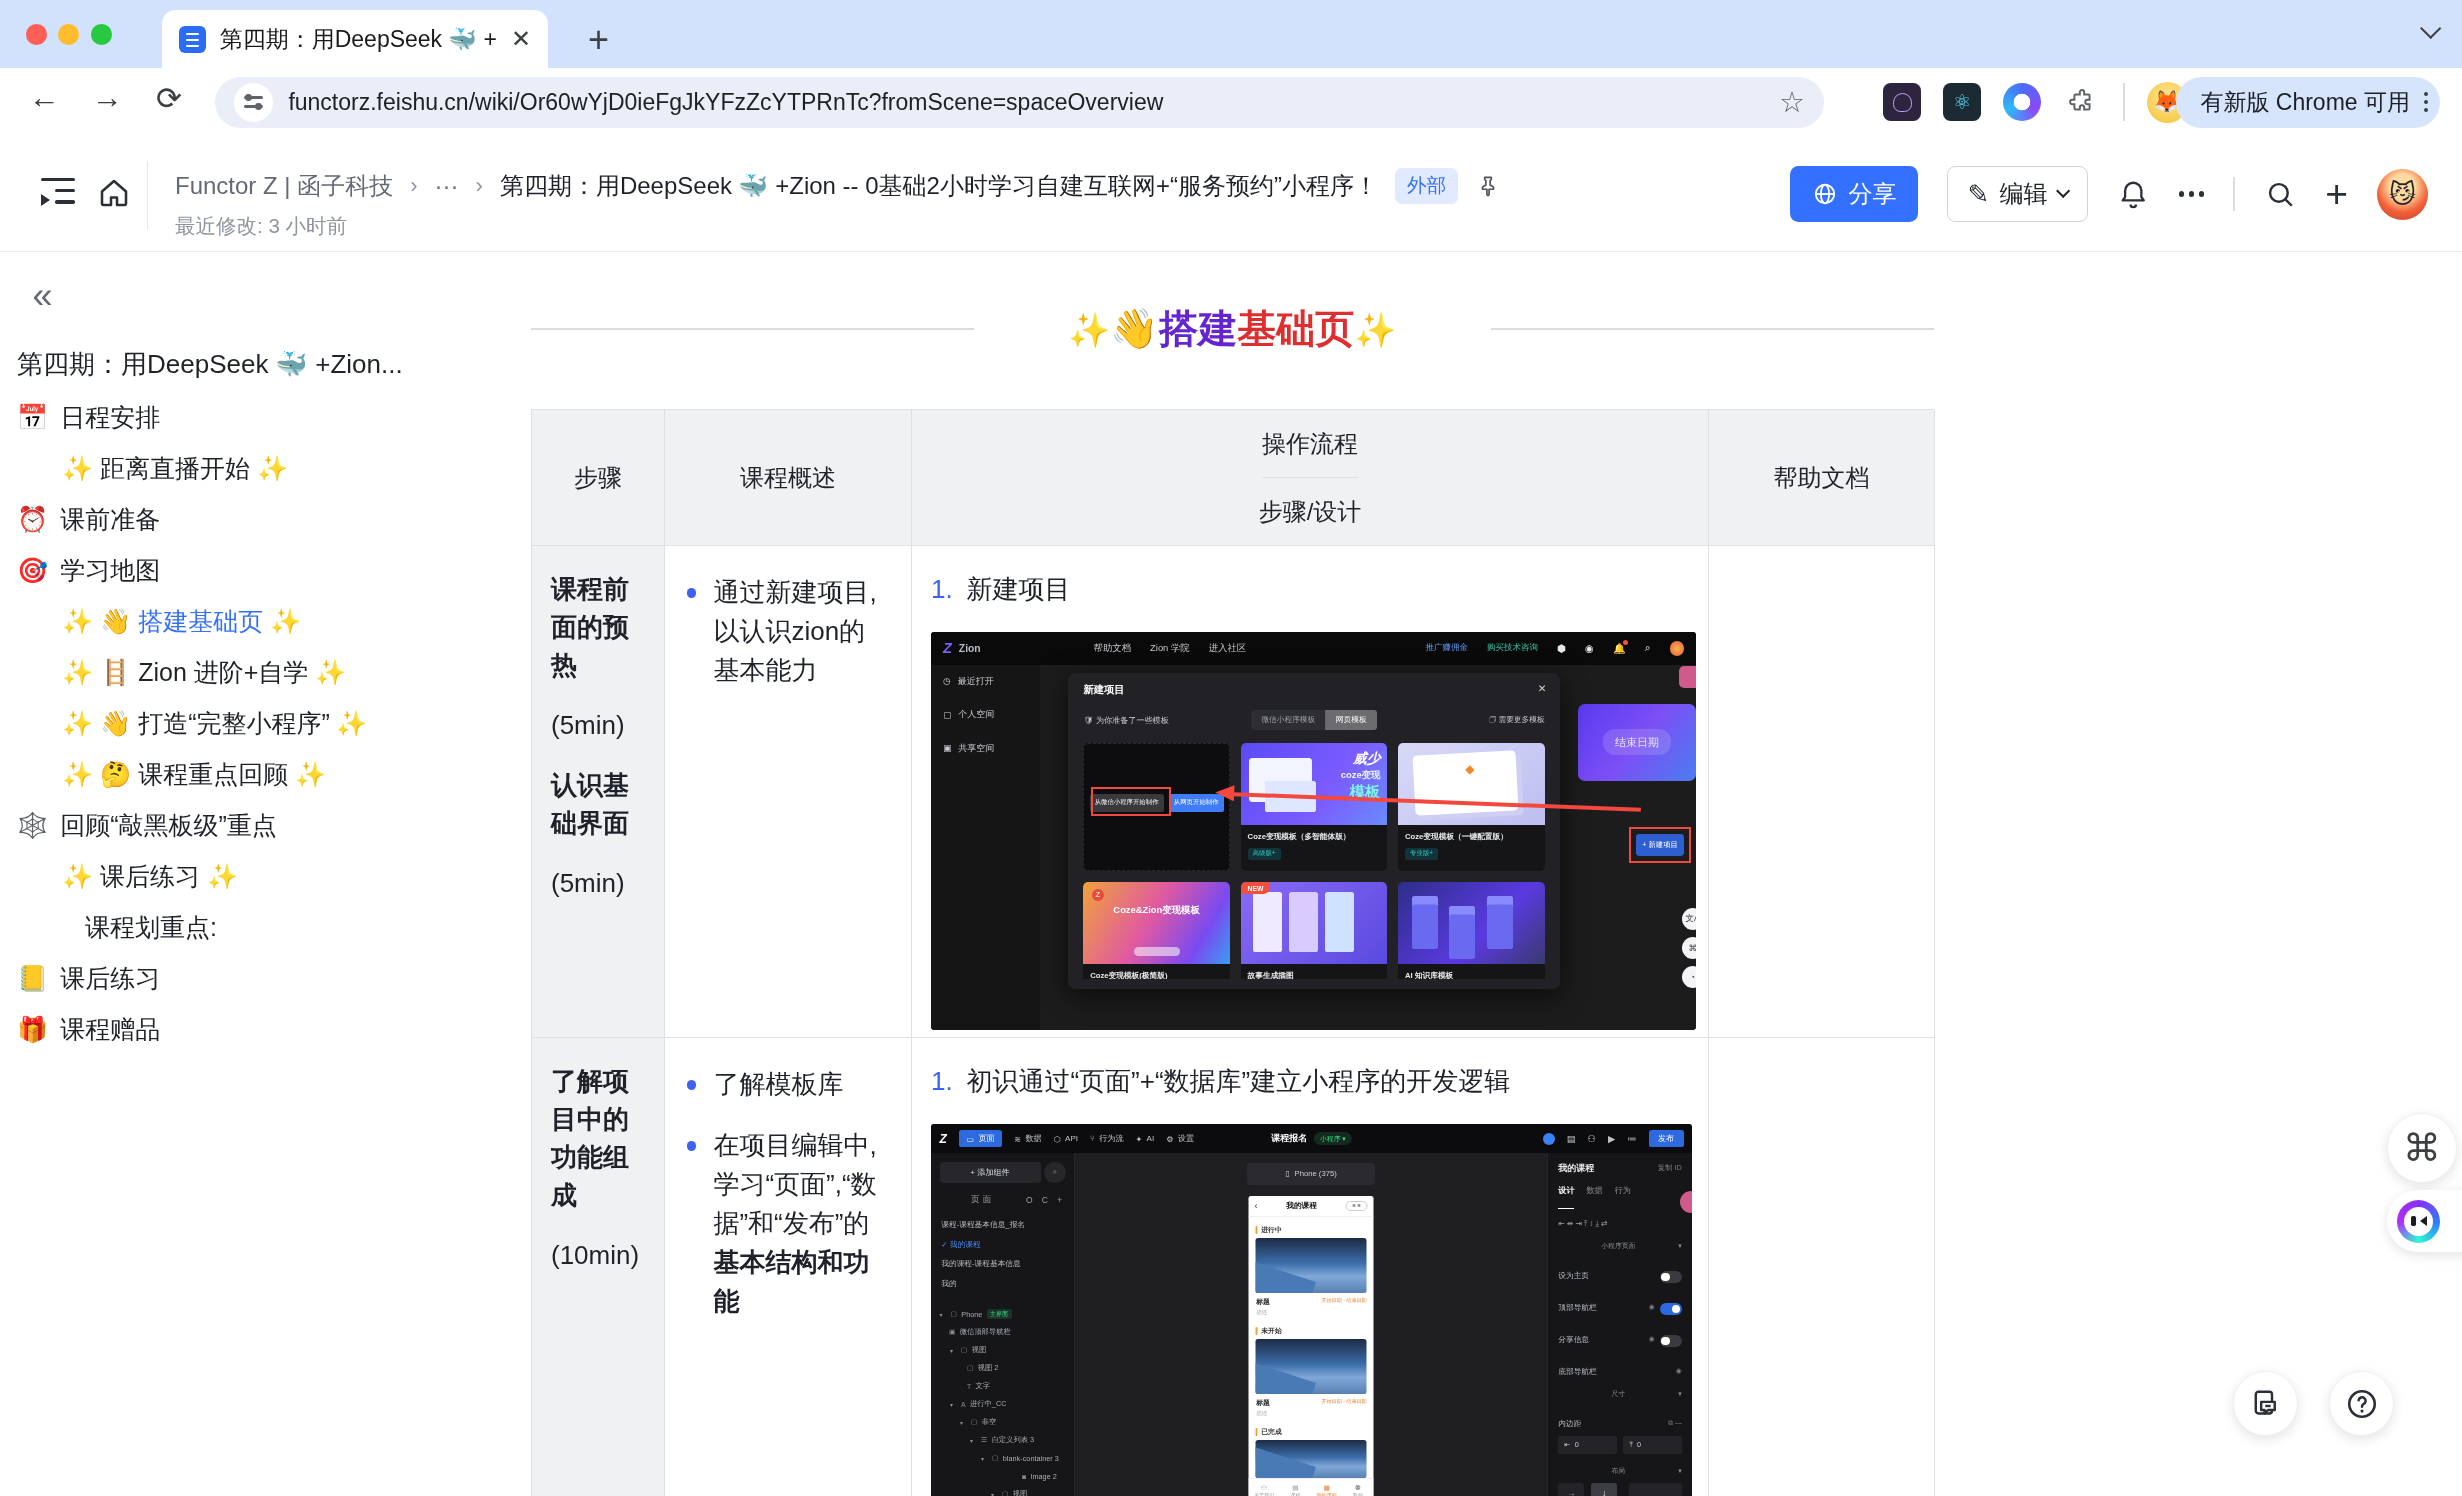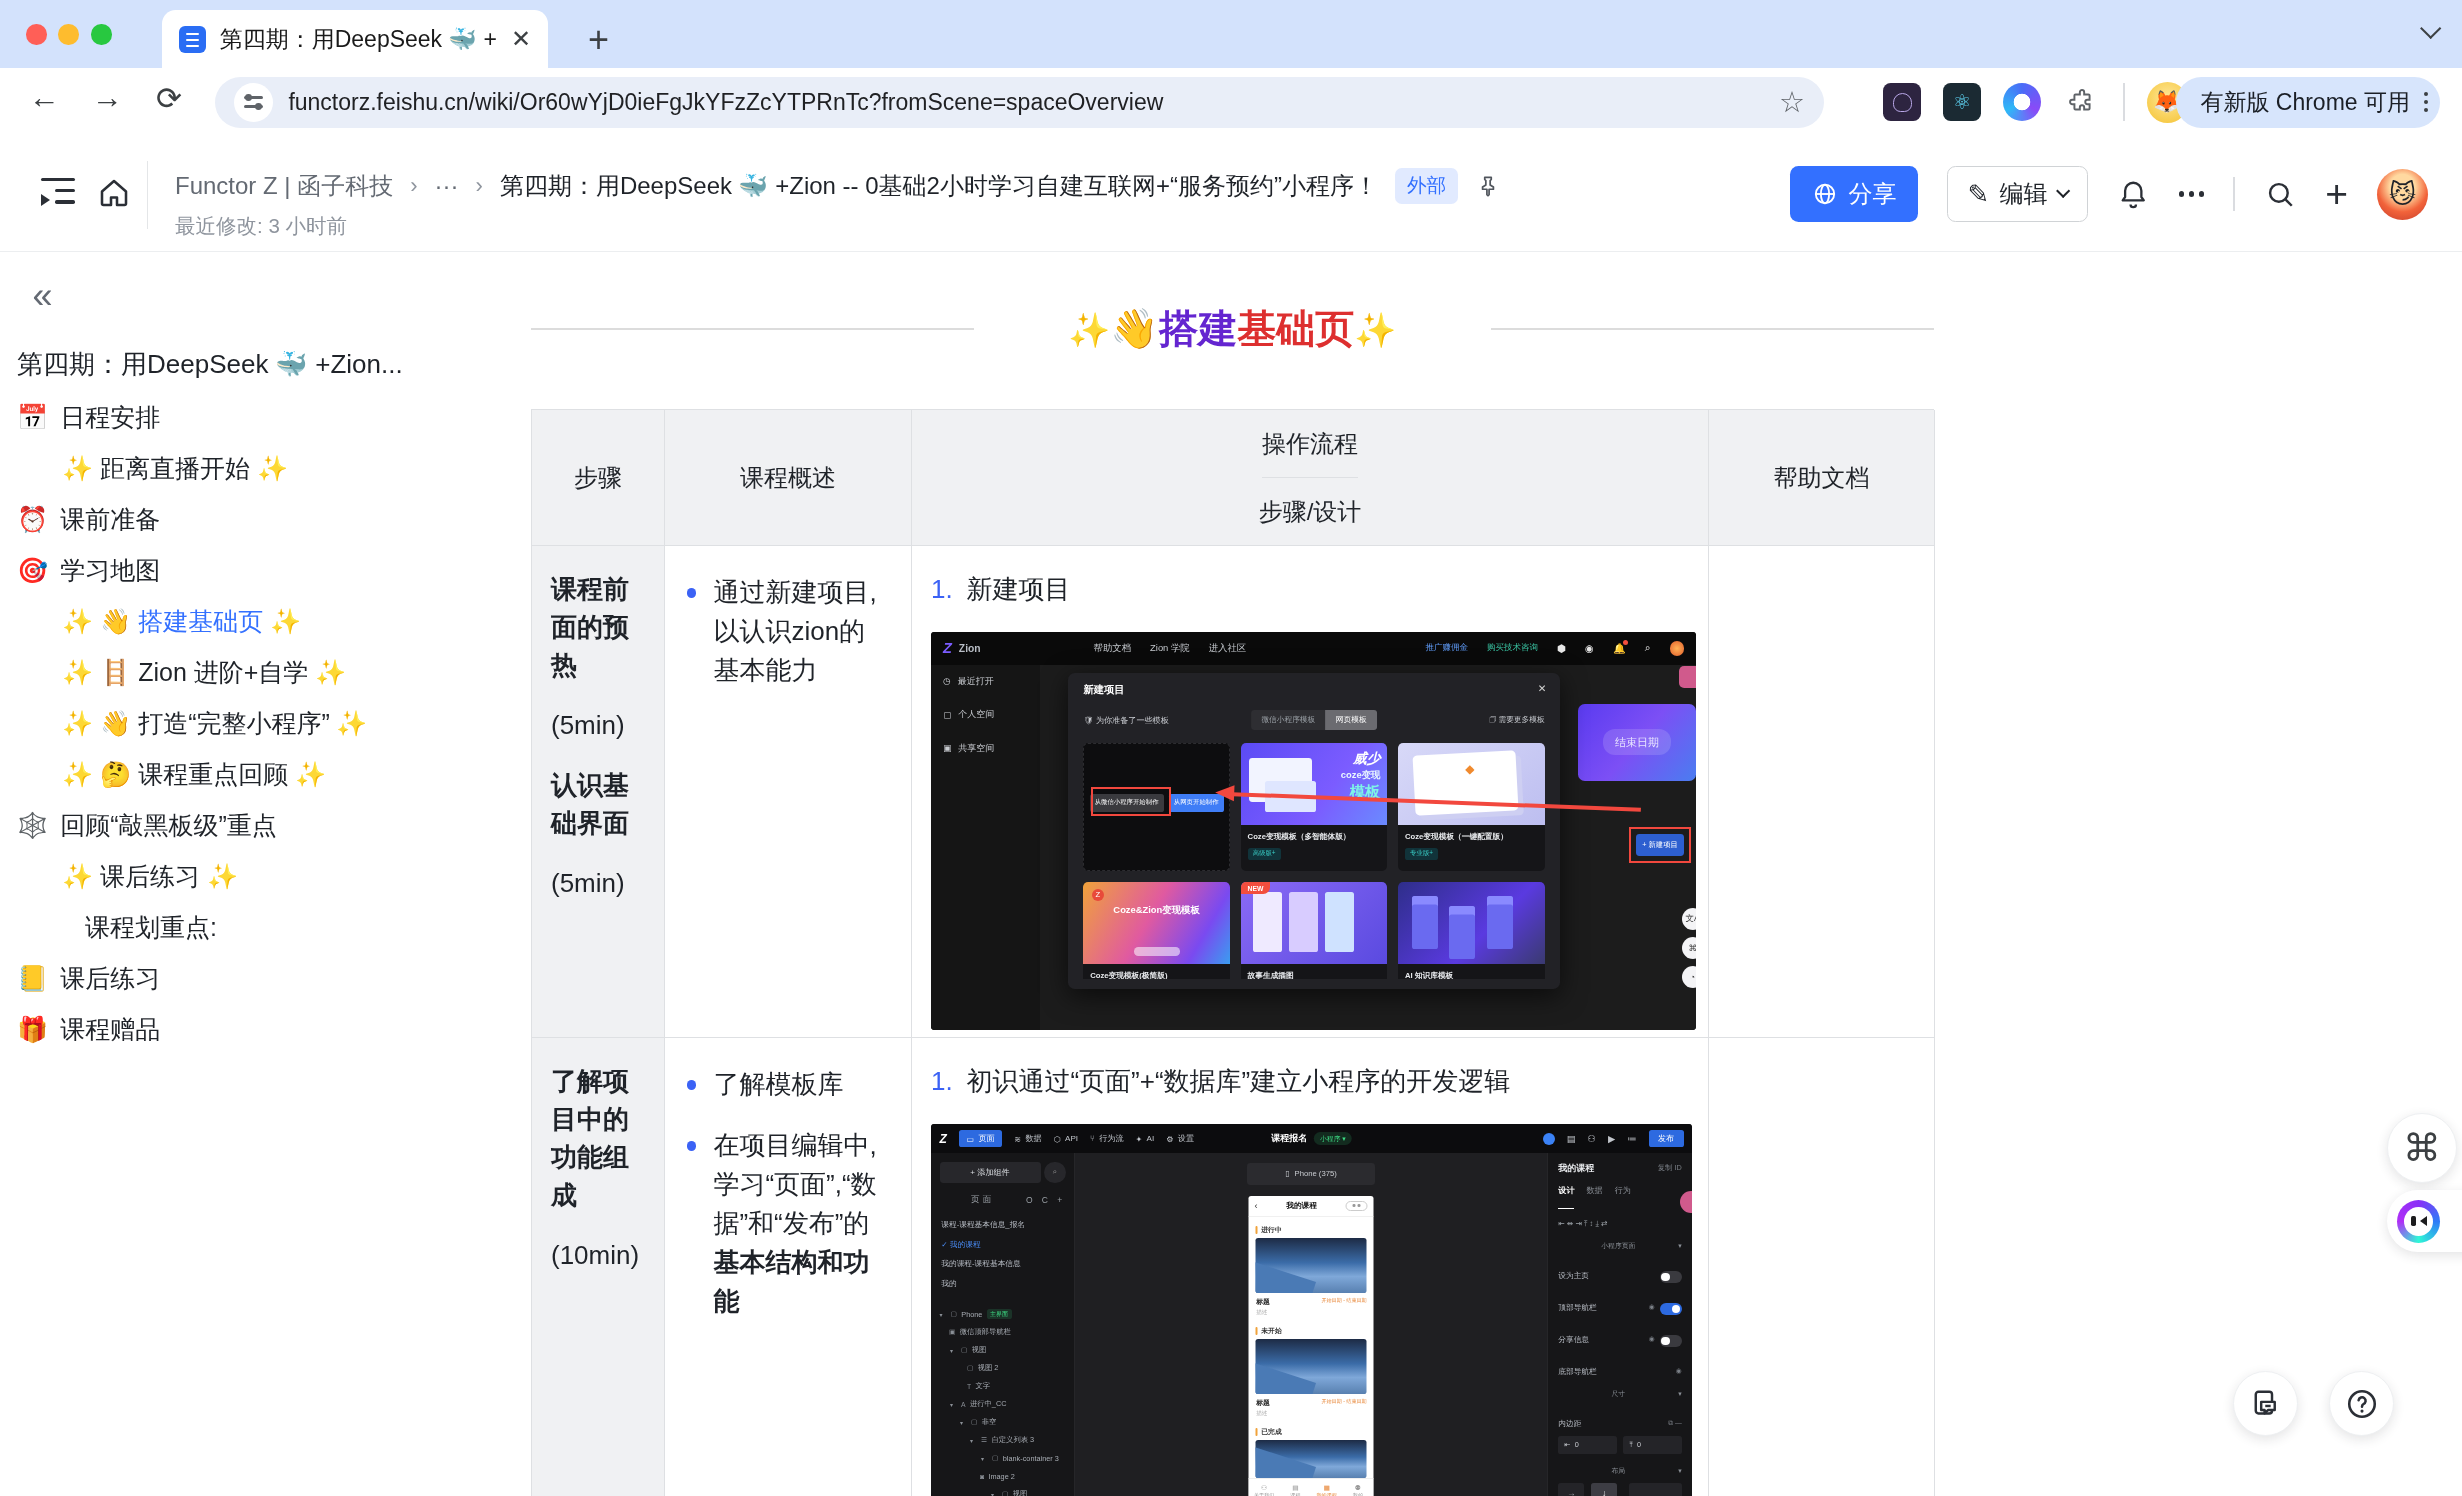--- a/index.html
+++ b/index.html
@@ -666,21 +666,21 @@
               <div class="trow" style="padding-left:39px">
                   <span class="ar">▾</span>
                   <span class="tic">☰</span>
                   <span>自定义列表 3</span>
                 </div>
               <div class="trow" style="padding-left:50px">
                   <span class="ar">▾</span>
                   <span class="tic">▢</span>
                   <span>blank-container 3</span>
                 </div>
-              <div class="trow" style="padding-left:49px">
+              <div class="trow" style="padding-left:91px">
                   <span class="tic">◙</span>
                   <span>Image 2</span>
                 </div>
               <div class="trow" style="padding-left:60px">
                   <span class="ar">▾</span>
                   <span class="tic">▢</span>
                   <span>视图</span>
                 </div>
 
             </div>

